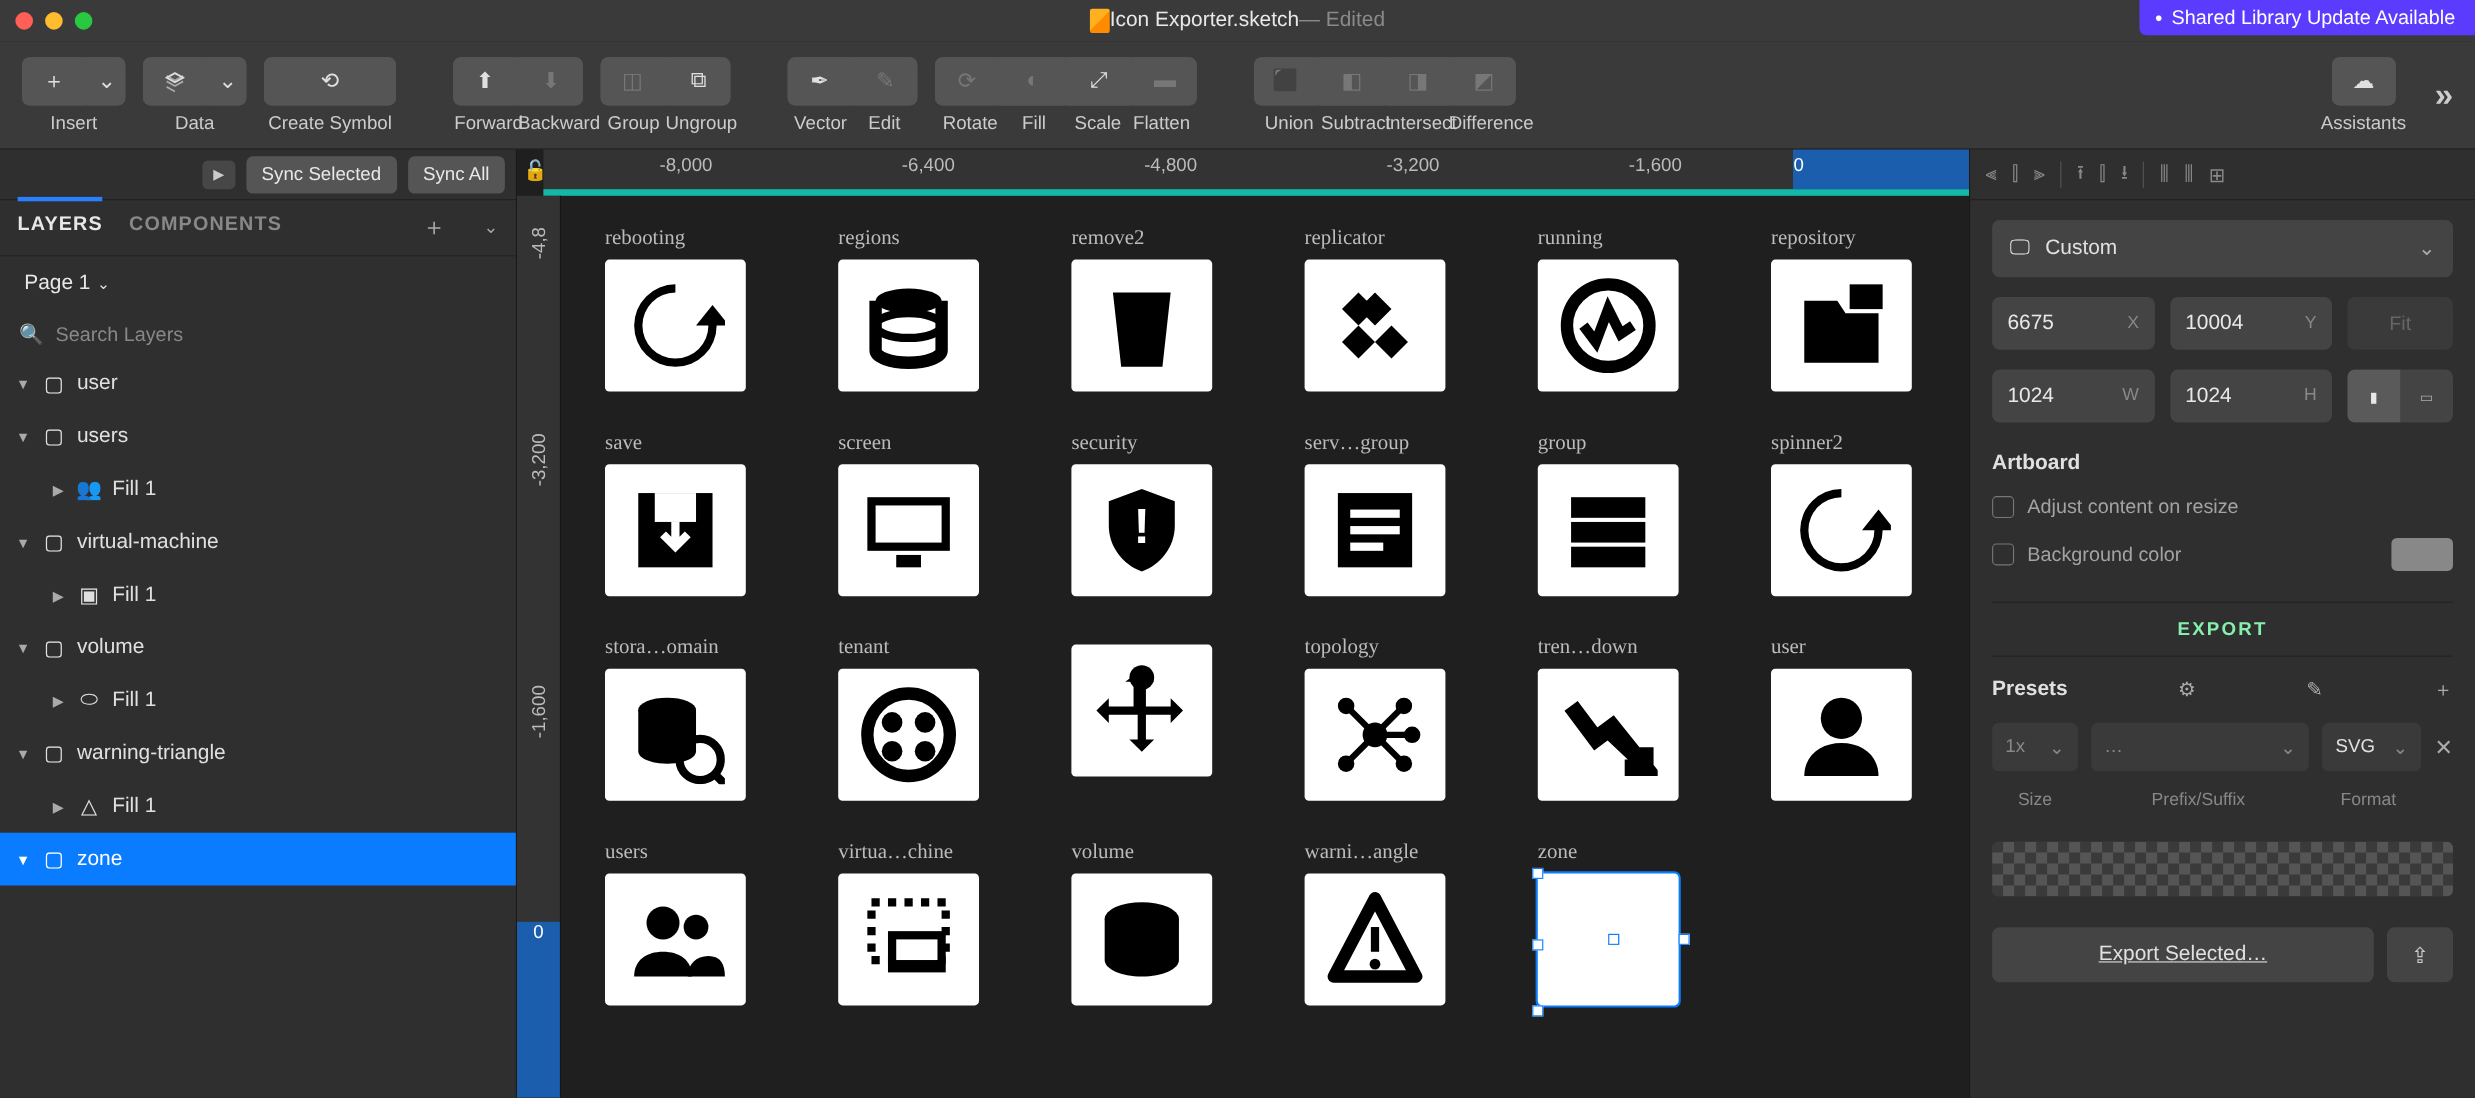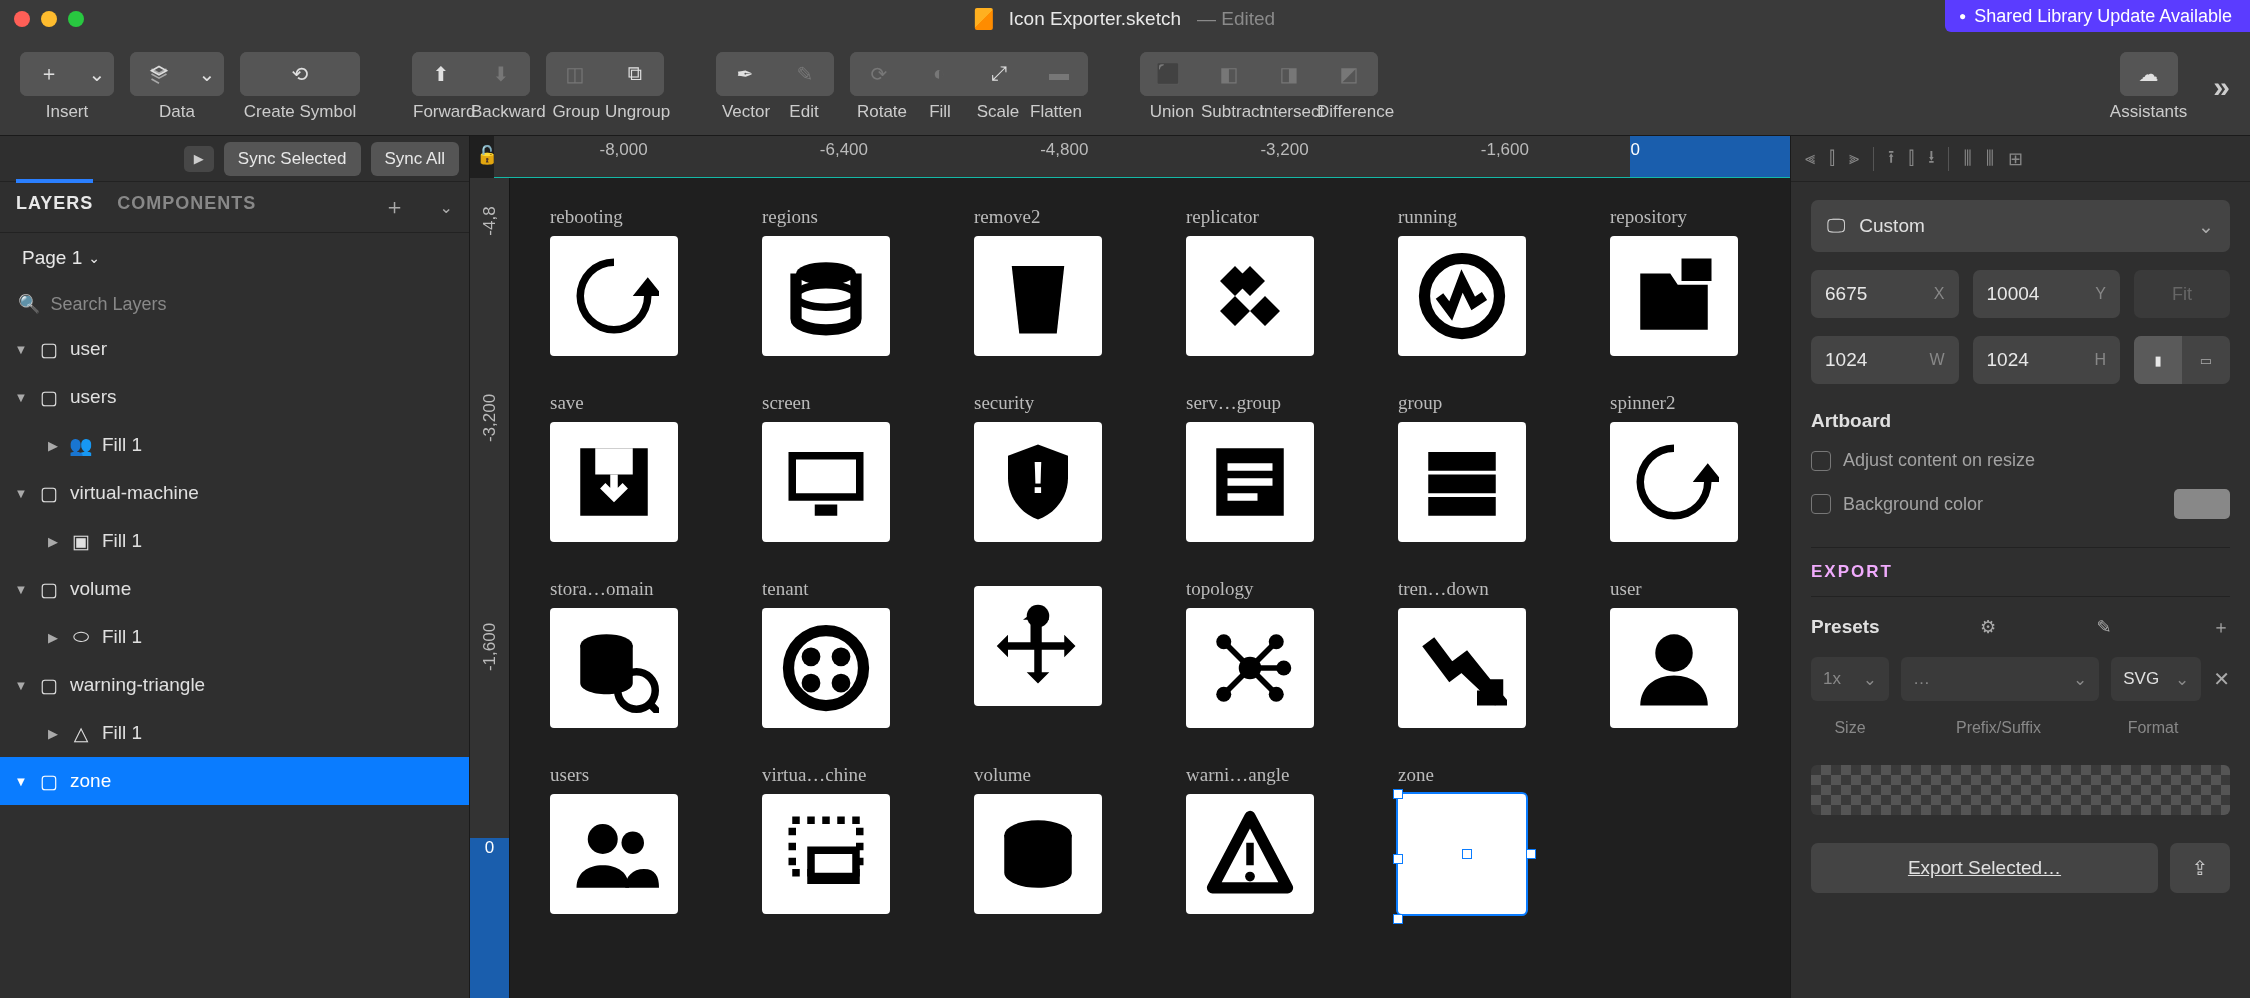--- a/index.html
+++ b/index.html
@@ -5,21 +5,21 @@
 * { box-sizing: border-box; margin: 0; padding: 0; font-family: -apple-system, BlinkMacSystemFont, "Segoe UI", sans-serif; }
 body { background: #2b2b2b; color: #ccc; font-size: 13px; overflow: hidden; width: 2250px; height: 998px; }
 
 
 .titlebar { height: 38px; background: #3a3a3a; display: flex; align-items: center; padding: 0 14px; position: relative; }
 .traffic { display: flex; gap: 11px; }
 .tl { width: 16px; height: 16px; border-radius: 50%; }
 .tl.red { background: #ff5f57; }
 .tl.yellow { background: #febc2e; }
 .tl.green { background: #28c840; }
-.titlecenter { position: absolute; left: 50%; transform: translateX(-50%); display: flex; align-items: flex-start; gap: 16px; color: #e8e8e8; font-size: 19px; }
+.titlecenter { position: absolute; left: 50%; transform: translateX(-50%); display: flex; align-items: flex-start; gap: 0; color: #e8e8e8; font-size: 19px; }
 .titlecenter .edited { color: #8a8a8a; }
 .doc-icon { width: 18px; height: 22px; background: linear-gradient(135deg, #ffb020 50%, #ff8c00 50%); border-radius: 2px; }
 .shared-pill { position: absolute; right: 0; top: 0; height: 32px; background: #5b3cff; color: #fff; padding: 0 18px 0 14px; display: flex; align-items: center; font-size: 18px; border-bottom-left-radius: 6px; font-weight: 500; }
 .shared-pill::before { content: "●"; margin-right: 8px; font-size: 12px; }
 
 
 .toolbar { height: 98px; background: #3a3a3a; display: flex; align-items: center; padding: 0 20px; gap: 16px; border-bottom: 1px solid #1a1a1a; }
 .tgroup { display: flex; flex-direction: column; align-items: center; gap: 6px; }
 .tgroup .btns { display: flex; gap: 2px; background: #555; border-radius: 7px; padding: 0; height: 44px; align-items: stretch; }
 .tgroup .btns.single { background: #555; }
@@ -55,21 +55,21 @@
 .layer-row { display: flex; align-items: center; height: 48px; padding: 0 14px; gap: 10px; font-size: 19px; color: #e0e0e0; }
 .layer-row.selected { background: #0a7cff; color: #fff; }
 .layer-row.child { padding-left: 46px; }
 .disclose { width: 14px; text-align: center; color: #aaa; font-size: 13px; }
 .layer-row.selected .disclose { color: #fff; }
 .licon { width: 22px; height: 18px; display: flex; align-items: center; justify-content: center; }
 
 
 .canvas { flex: 1; background: #1f1f1f; position: relative; display: flex; flex-direction: column; }
 .lockbar { position: absolute; left: 6px; top: 8px; color: #999; font-size: 18px; }
-.ruler-h { height: 42px; background: #333; margin-left: 24px; position: relative; border-bottom: 1px solid #14b8a6; display: flex; }
+.ruler-h { height: 42px; background: #333; margin-left: 24px; position: relative; border-bottom: 6px solid #14b8a6; display: flex; }
 .ruler-h .tick { position: absolute; top: 4px; color: #bbb; font-size: 17px; transform: translateX(-50%); }
 .bluezone { position: absolute; right: 0; top: 0; bottom: 0; width: 160px; background: rgba(10,124,255,0.6); }
 .zero { position: absolute; right: 150px; top: 4px; color: #fff; font-size: 17px; }
 .ruler-v { width: 40px; background: #333; border-right: 1px solid #151515; position: absolute; left: 0; top: 42px; bottom: 0; }
 .ruler-v .vtick { position: absolute; left: 50%; transform: translateX(-50%) rotate(-90deg); color: #bbb; font-size: 17px; white-space: nowrap; }
 .ruler-v .bluezone-v { position: absolute; left: 0; right: 0; bottom: 0; height: 160px; background: rgba(10,124,255,0.6); }
 .ruler-v .zero-v { position: absolute; bottom: 140px; left: 50%; transform: translateX(-50%); color: #fff; font-size: 17px; }
 .grid-area { margin-left: 40px; padding: 28px 40px; flex: 1; }
 .icon-grid { display: grid; grid-template-columns: repeat(6, 1fr); gap: 36px 72px; }
 .cell { display: flex; flex-direction: column; gap: 8px; }
@@ -91,21 +91,21 @@
 .dimfield { flex: 1; height: 48px; background: #444; border-radius: 7px; display: flex; align-items: center; padding: 0 14px; font-size: 19px; color: #e8e8e8; gap: 10px; }
 .dimfield .suffix { margin-left: auto; color: #888; font-size: 16px; }
 .fit-btn { width: 96px; height: 48px; background: #3a3a3a; border-radius: 7px; display: flex; align-items: center; justify-content: center; color: #666; font-size: 18px; }
 .seg { display: flex; background: #444; border-radius: 7px; height: 48px; overflow: hidden; }
 .seg div { flex: 1; display: flex; align-items: center; justify-content: center; color: #aaa; }
 .seg div.active { background: #5a5a5a; color: #e8e8e8; }
 .section-h { font-size: 19px; color: #e0e0e0; font-weight: 600; margin-top: 8px; }
 .check-row { display: flex; align-items: center; gap: 12px; font-size: 18px; color: #a3a3a3; }
 .cbox { width: 20px; height: 20px; border: 1.5px solid #777; border-radius: 4px; }
 .swatch { width: 56px; height: 30px; background: #888; border-radius: 5px; margin-left: auto; }
-.export-h { font-size: 17px; color: #f0abfc; letter-spacing: 2px; border-top: 1px solid #222; border-bottom: 1px solid #222; padding: 14px 0; margin-top: 10px; font-weight: 600; }
+.export-h { font-size: 17px; color: #86efac; letter-spacing: 2px; border-top: 1px solid #222; border-bottom: 1px solid #222; padding: 14px 0; margin-top: 10px; font-weight: 600; text-align: center; }
 .preset-line { display: flex; align-items: center; gap: 14px; }
 .preset-line .ttl { font-size: 19px; color: #e0e0e0; font-weight: 600; }
 .preset-line .ic { margin-left: auto; color: #aaa; font-size: 18px; }
 .export-fields { display: flex; gap: 12px; align-items: center; }
 .efield { height: 44px; background: #3a3a3a; border-radius: 6px; display: flex; align-items: center; padding: 0 12px; color: #888; font-size: 17px; }
 .efield.svg { color: #e0e0e0; font-weight: 500; }
 .xbtn { color: #aaa; font-size: 20px; }
 .export-labels { display: flex; font-size: 16px; color: #888; gap: 12px; }
 .export-labels span { text-align: center; }
 .checker { height: 50px; background: repeating-conic-gradient(#555 0 25%, #3a3a3a 0 50%) 0 0/20px 20px; border-radius: 6px; margin-top: 10px; }

